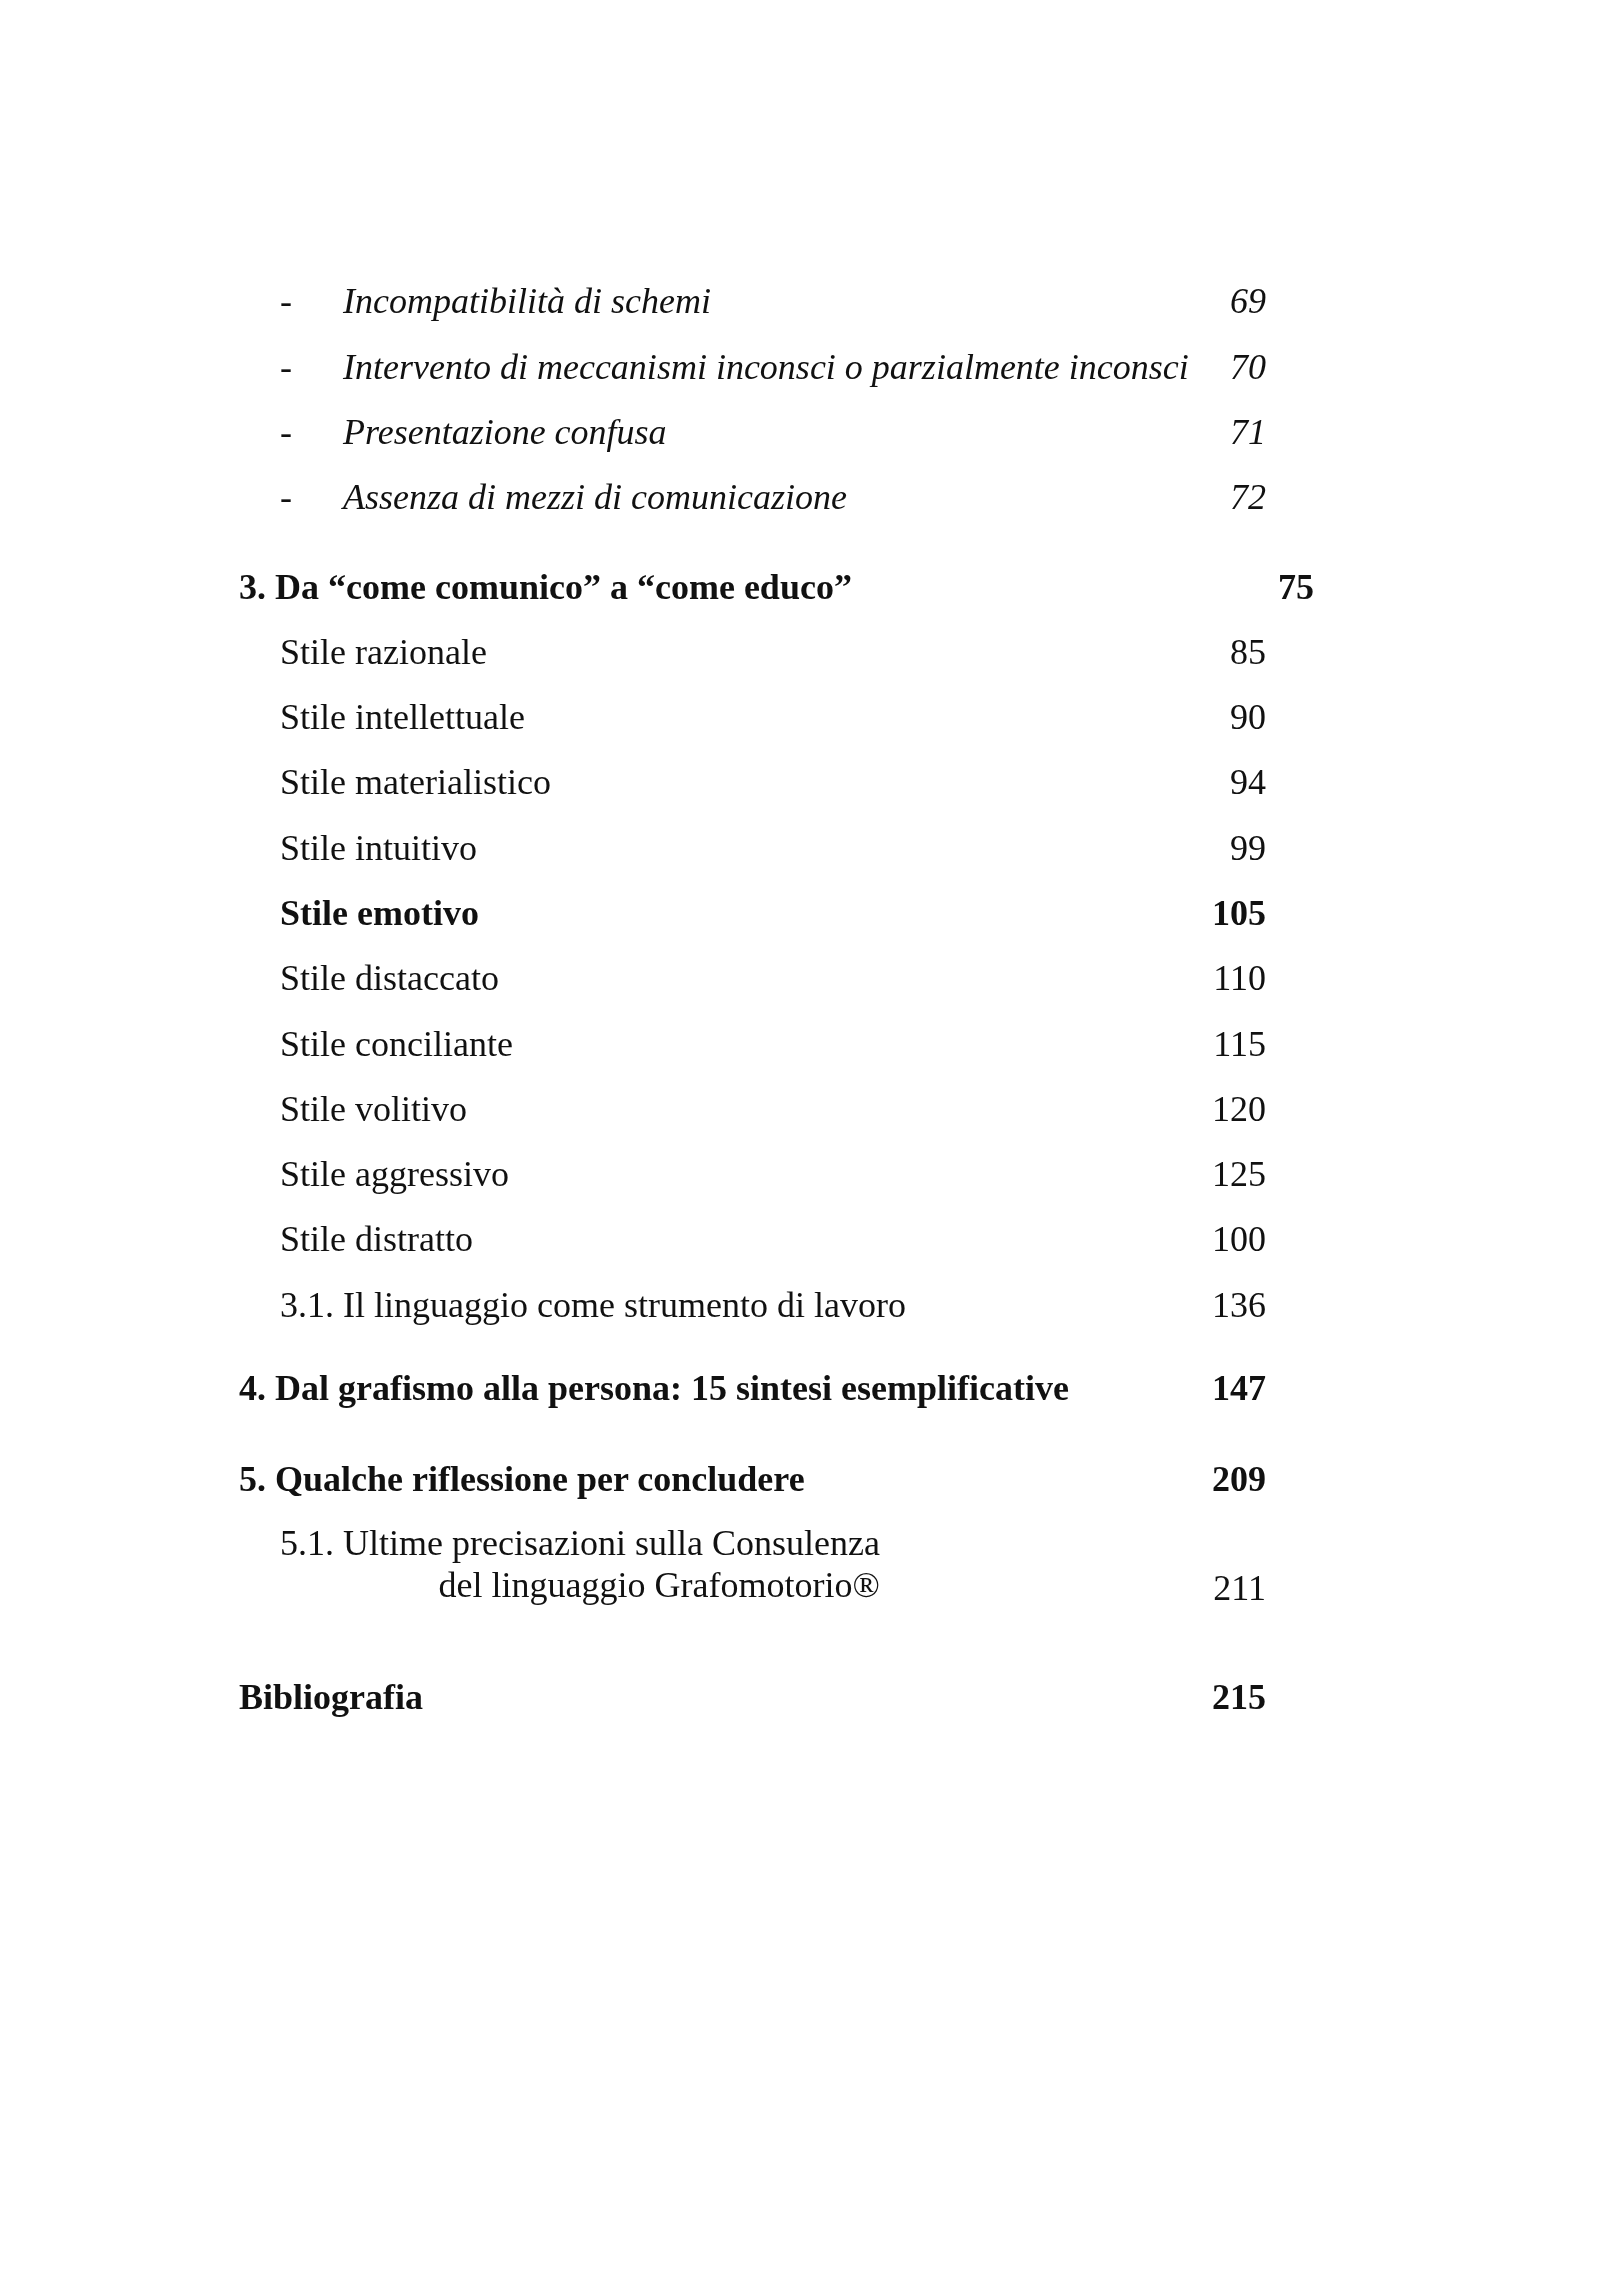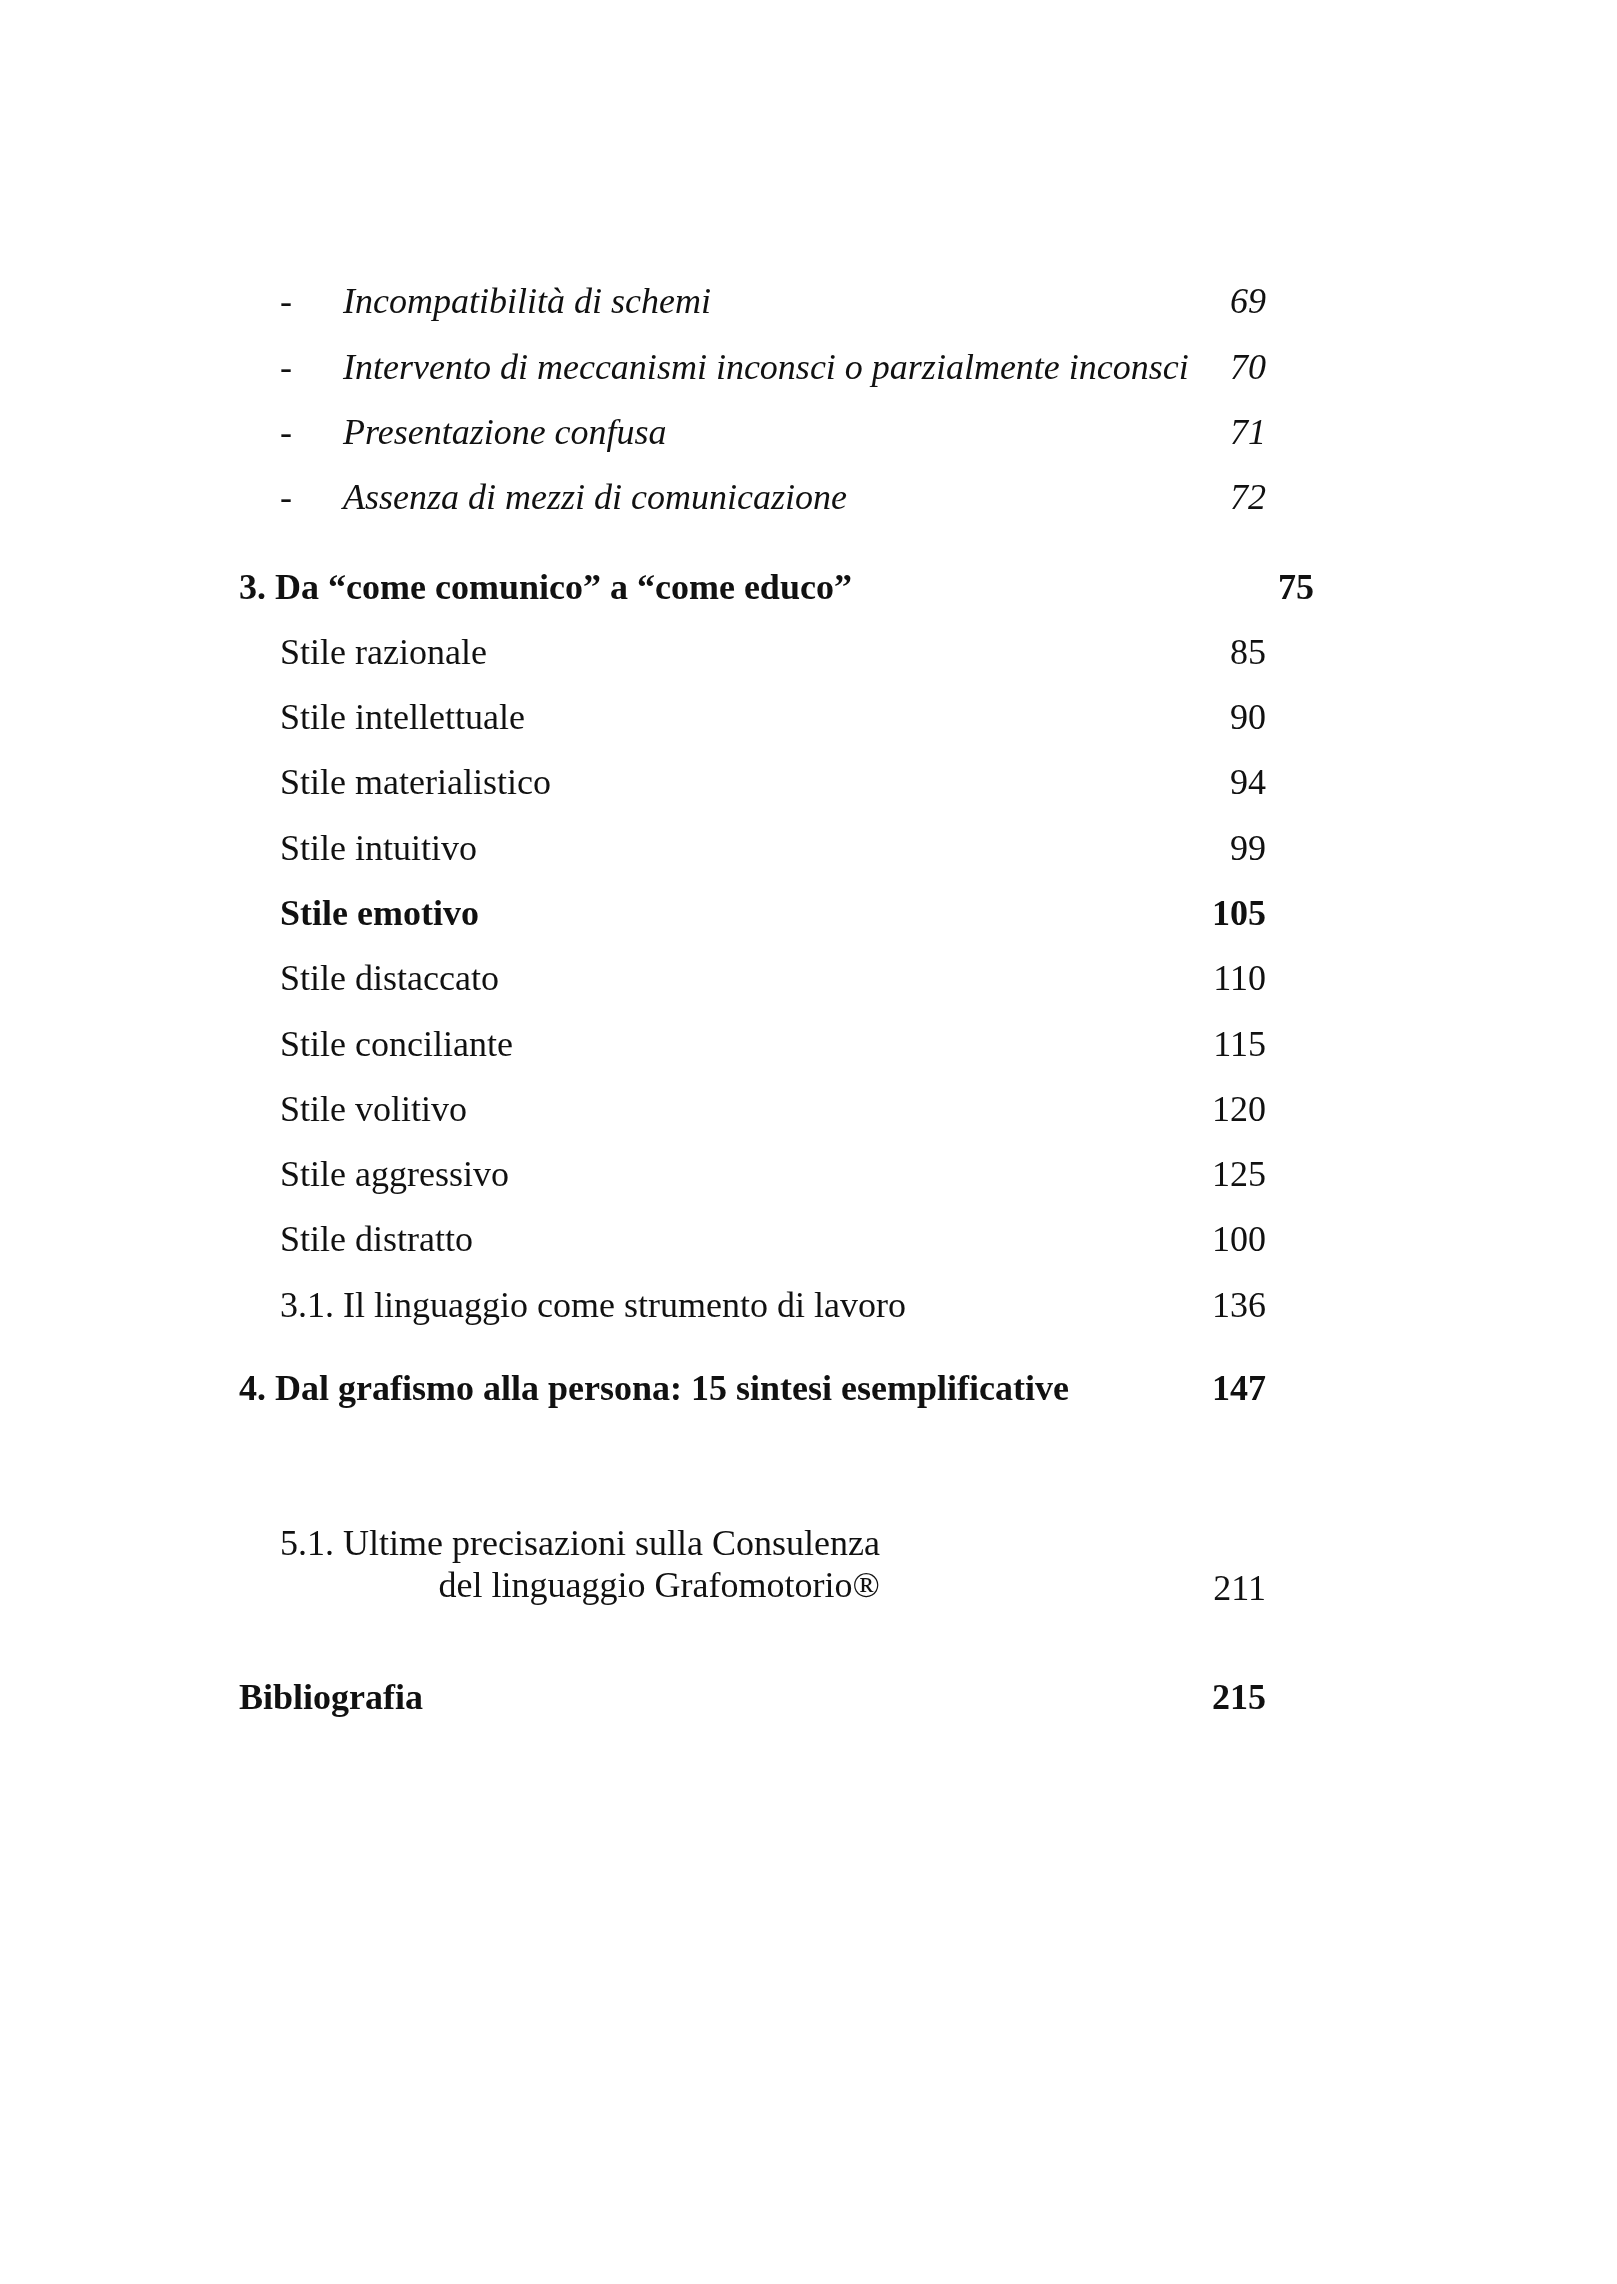--- a/index.html
+++ b/index.html
@@ -99,20 +99,24 @@
   <div class="row sub" style="top:1281px;">
     <span class="label">3.1. Il linguaggio come strumento di lavoro</span>
     <span class="page">136</span>
   </div>
 
   <div class="row head" style="top:1364px;">
     <span class="label">4. Dal grafismo alla persona: 15 sintesi esemplificative</span>
     <span class="page">147</span>
   </div>
 
+  <div class="row head" style="top:1455px;">
+    <span class="label">5. Qualche riflessione per concludere</span>
+    <span class="page">209</span>
+  </div>
 
   <div class="row sub multi" style="top:1522px;">
     <span class="label">
       <span>5.1. Ultime precisazioni sulla Consulenza</span><br>
       <span>del linguaggio Grafomotorio®</span>
     </span>
     <span class="page">211</span>
   </div>
 
   <div class="row head" style="top:1673px;">

